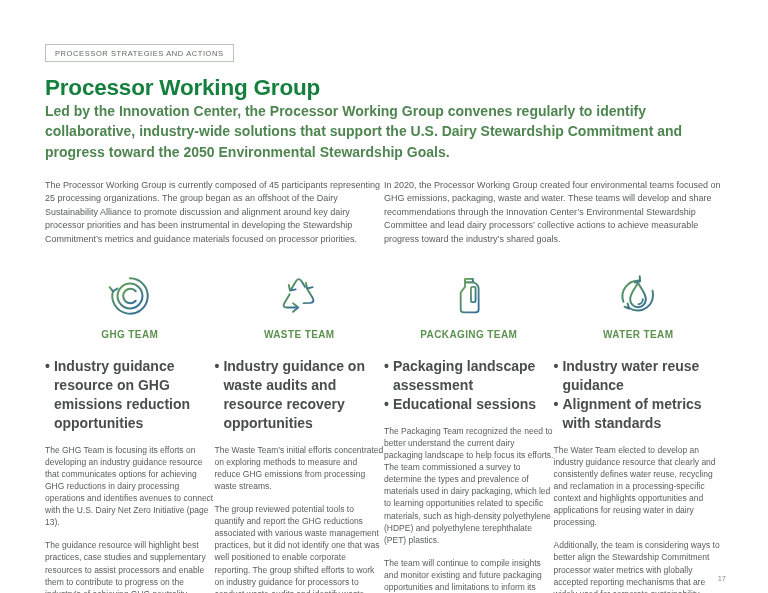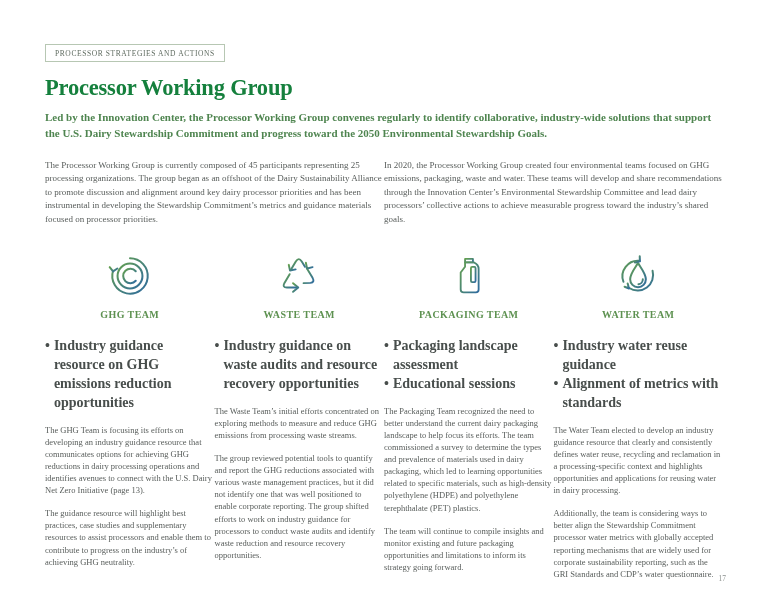--- a/index.html
+++ b/index.html
@@ -1,30 +1,30 @@
 <!DOCTYPE html>
 <html><head>
 <meta charset="utf-8">
 <style>
   * { margin:0; padding:0; box-sizing:border-box; }
   html,body { background:#ffffff; }
   body { width:768px; height:593px; font-family:"Liberation Sans", sans-serif; }
-  .page { position:relative; width:768px; height:593px; background:#fff; overflow:hidden;font-family:Liberation Serif, serif; }
+  .page { position:relative; width:768px; height:593px; background:#fff; overflow:hidden; }
   .content { padding:42px 45px 0 45px; }
 
   .tag {
     display:inline-block; border:1px solid #b7c7b3; color:#5f6b60;
     font-size:7.5px; letter-spacing:0.6px; padding:4px 9px 3px 9px;
   }
   h1.title {
     margin-top:13px; font-size:22.5px; letter-spacing:-0.2px;
     color:#15803d; font-weight:bold;
   }
   .subtitle {
-    margin-top:9px; max-width:700px; font-size:11px; line-height:1.45;
+    max-width:700px; font-size:14px; line-height:1.45;
     color:#4f8550; font-weight:bold;
   }
 
   .intro { display:flex; margin-top:17px; }
   .intro p { flex:1; font-size:9px; line-height:1.5; color:#585d5b; }
 
   .teams { display:flex; margin-top:22px; }
   .team { flex:1; min-width:0; }
   .icon-wrap { height:56px; display:flex; align-items:center; justify-content:center; }
   .team-name {

